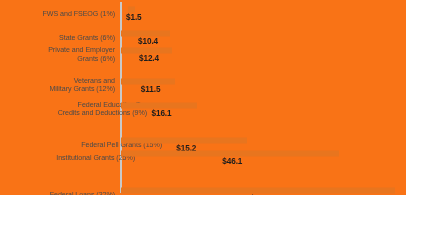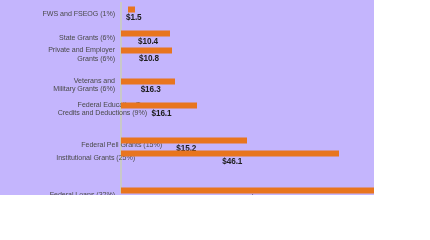--- a/index.html
+++ b/index.html
@@ -6,23 +6,23 @@
     margin: 0;
     padding: 0;
     background: #ffffff;
   }
   body {
     font-family: "Liberation Sans", sans-serif;
     -webkit-font-smoothing: antialiased;
   }
   #chart-root {
     position: relative;
-    width: 374px;
+    width: 406px;
     height: 195px;
-    background: #c4b5fd;
+    background: #f97316;
     overflow: hidden;
   }
   #plot-area {
     position: absolute;
     left: 0;
     top: 0;
     width: 430px;
     height: 195px;
   }
   .axis-line {
@@ -97,29 +97,29 @@
           <div class="bar-track">
             <div class="bar-fill" style="width: 49.088px; background: rgb(232, 117, 30);"></div>
             <span class="bar-value">$10.4</span>
           </div>
         </div>
         <div class="bar-row" style="top: 43px;">
           <div class="cat-label">Private and Employer
 Grants (6%)</div>
           <div class="bar-track">
             <div class="bar-fill" style="width: 50.976px; background: rgb(232, 117, 30);"></div>
-            <span class="bar-value">$10.8</span>
+            <span class="bar-value">$12.4</span>
           </div>
         </div>
         <div class="bar-row" style="top: 73.5px;">
           <div class="cat-label">Veterans and
-Military Grants (6%)</div>
+Military Grants (12%)</div>
           <div class="bar-track">
             <div class="bar-fill" style="width: 54.28px; background: rgb(232, 117, 30);"></div>
-            <span class="bar-value">$16.3</span>
+            <span class="bar-value">$11.5</span>
           </div>
         </div>
         <div class="bar-row" style="top: 97.5px; padding-left: 32px;">
           <div class="cat-label">Federal Education Tax
 Credits and Deductions (9%)</div>
           <div class="bar-track">
             <div class="bar-fill" style="width: 75.992px; background: rgb(232, 117, 30);"></div>
             <span class="bar-value">$16.1</span>
           </div>
         </div>

